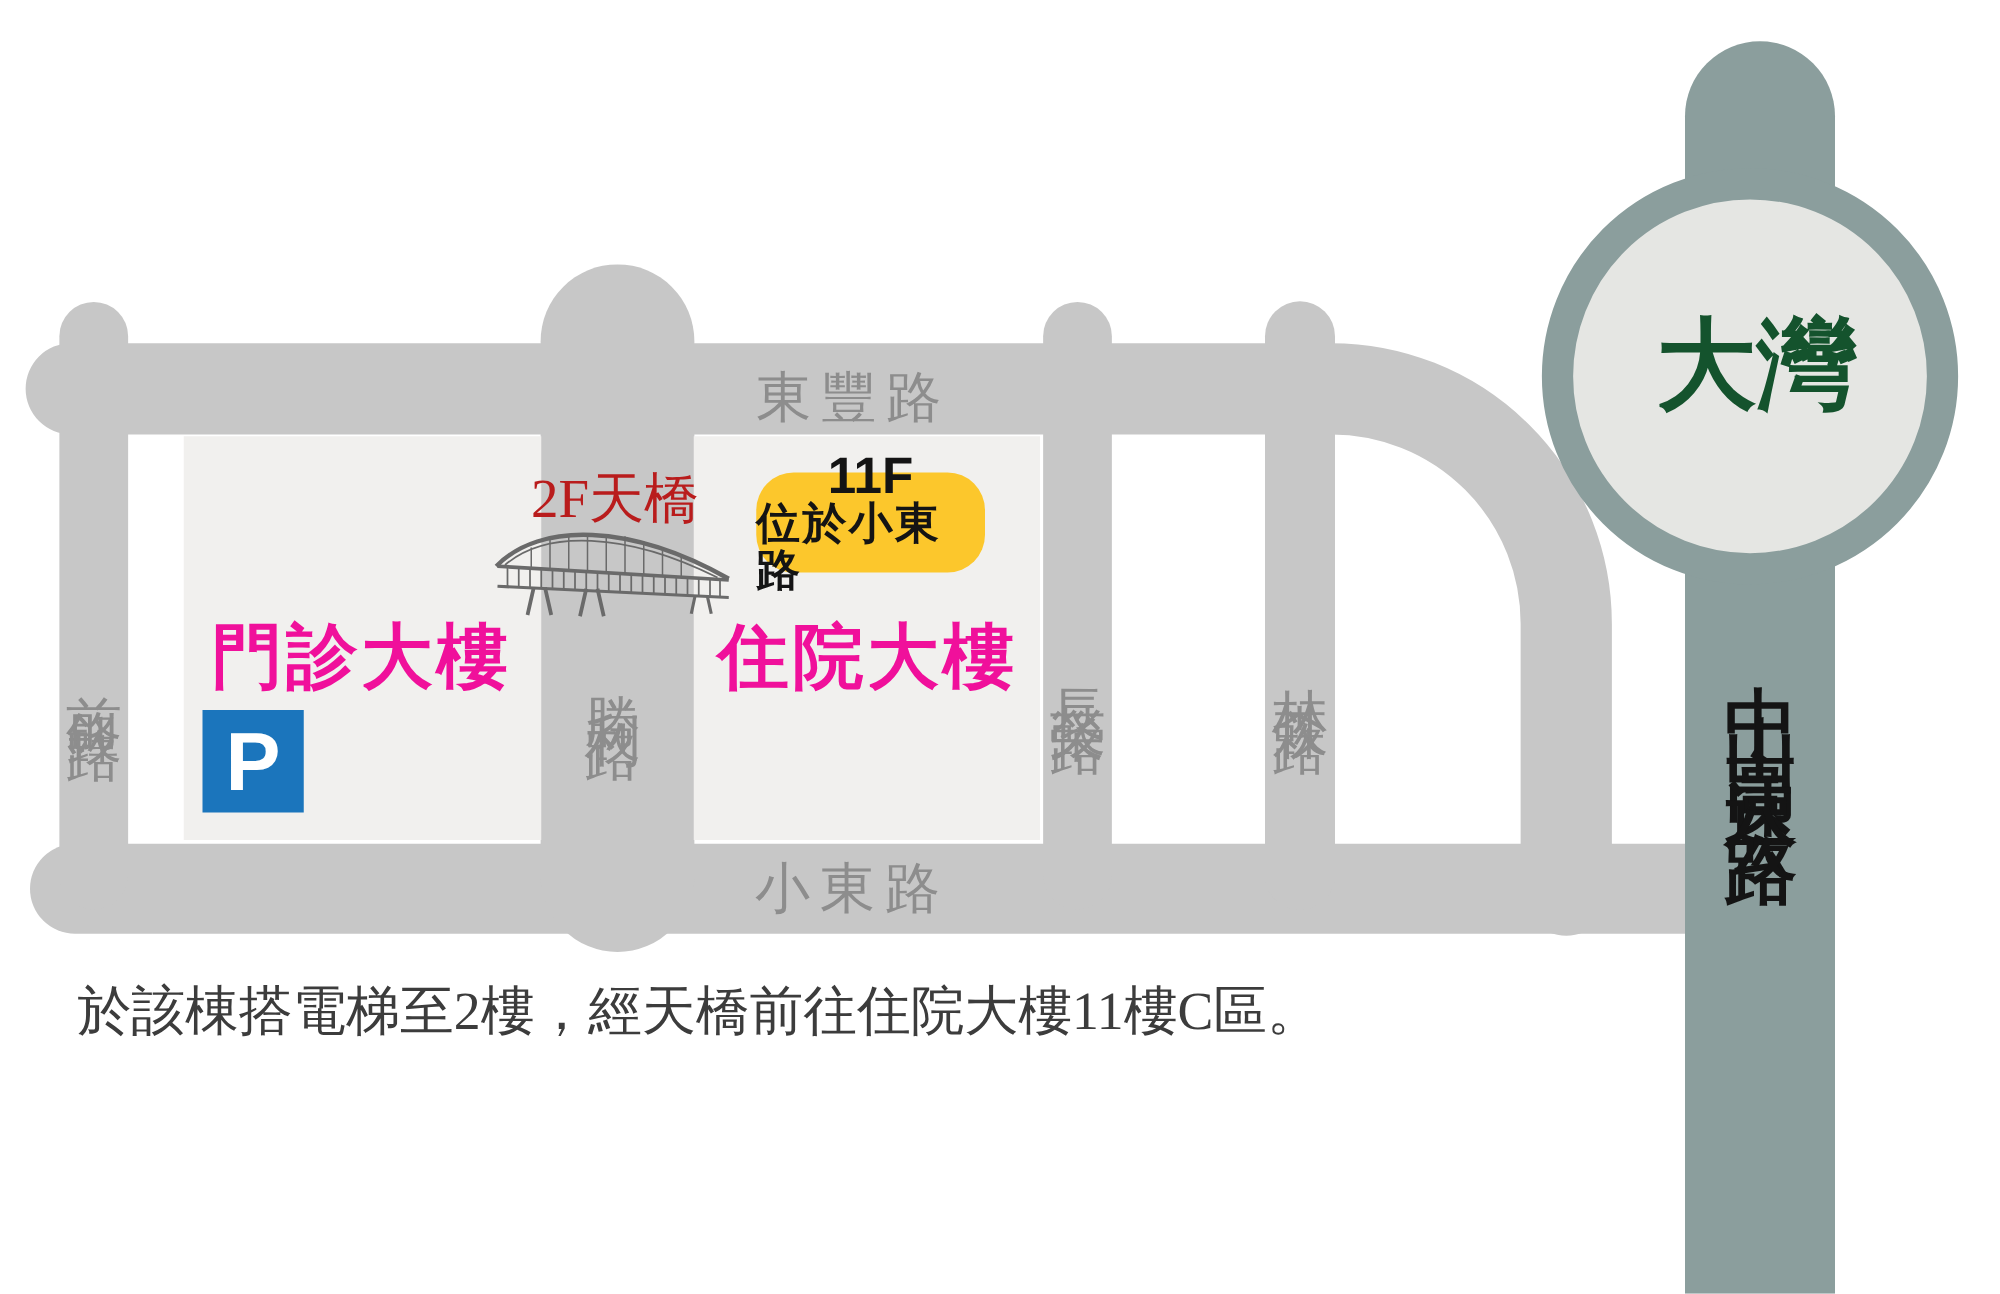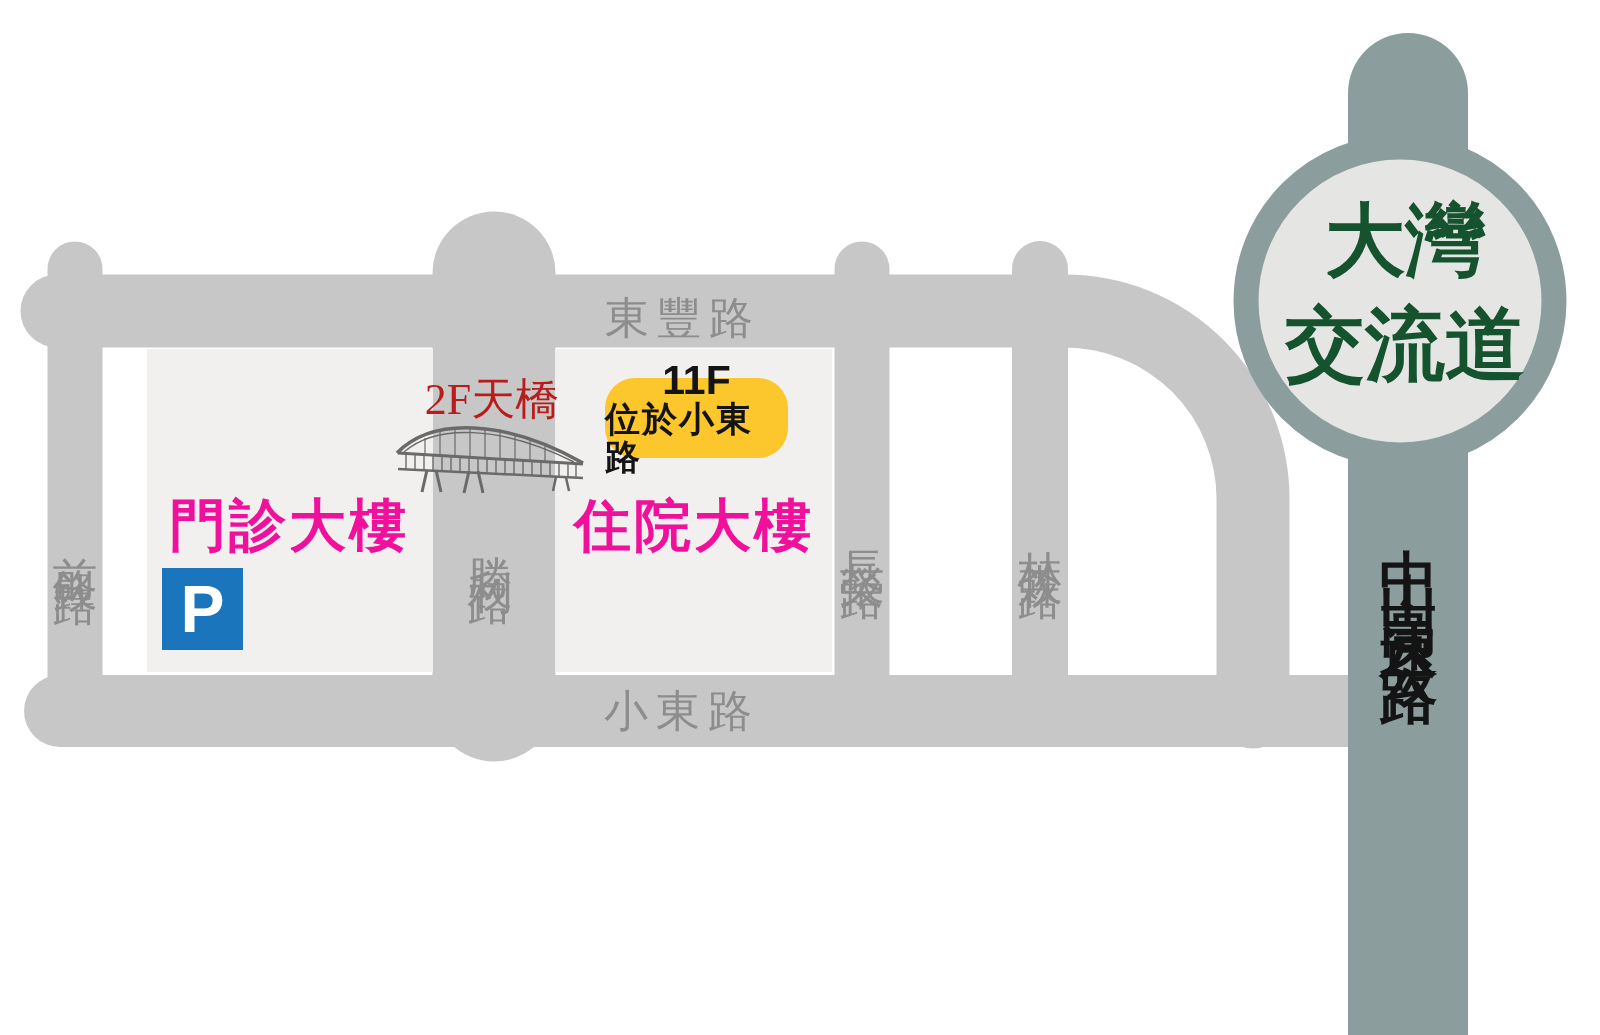--- a/index.html
+++ b/index.html
@@ -116,21 +116,21 @@
 
   <div class="checkup-badge">
     <div class="floor">11F</div>
     <div class="name">位於小東路</div>
   </div>
 
   <div class="parking-sign">P</div>
 
   <div class="interchange-label">
     <div>大灣</div>
-    <div>交流道</div>
   </div>
 
   <div class="highway-label">中山高速公路</div>
 
   <div class="note">
+    <div>於該棟搭電梯至2樓，經天橋前往住院大樓11樓C區。</div>
   </div>
 
 </div>
 
 </body></html>

